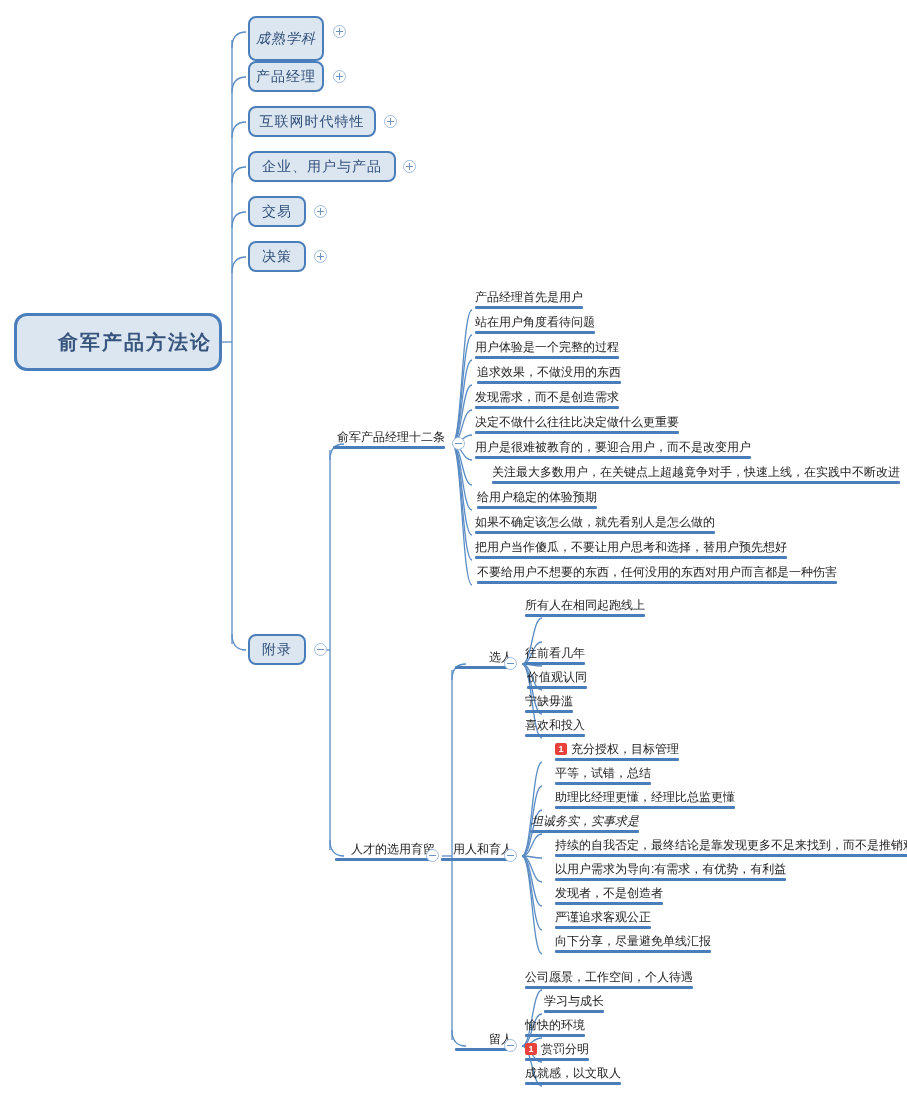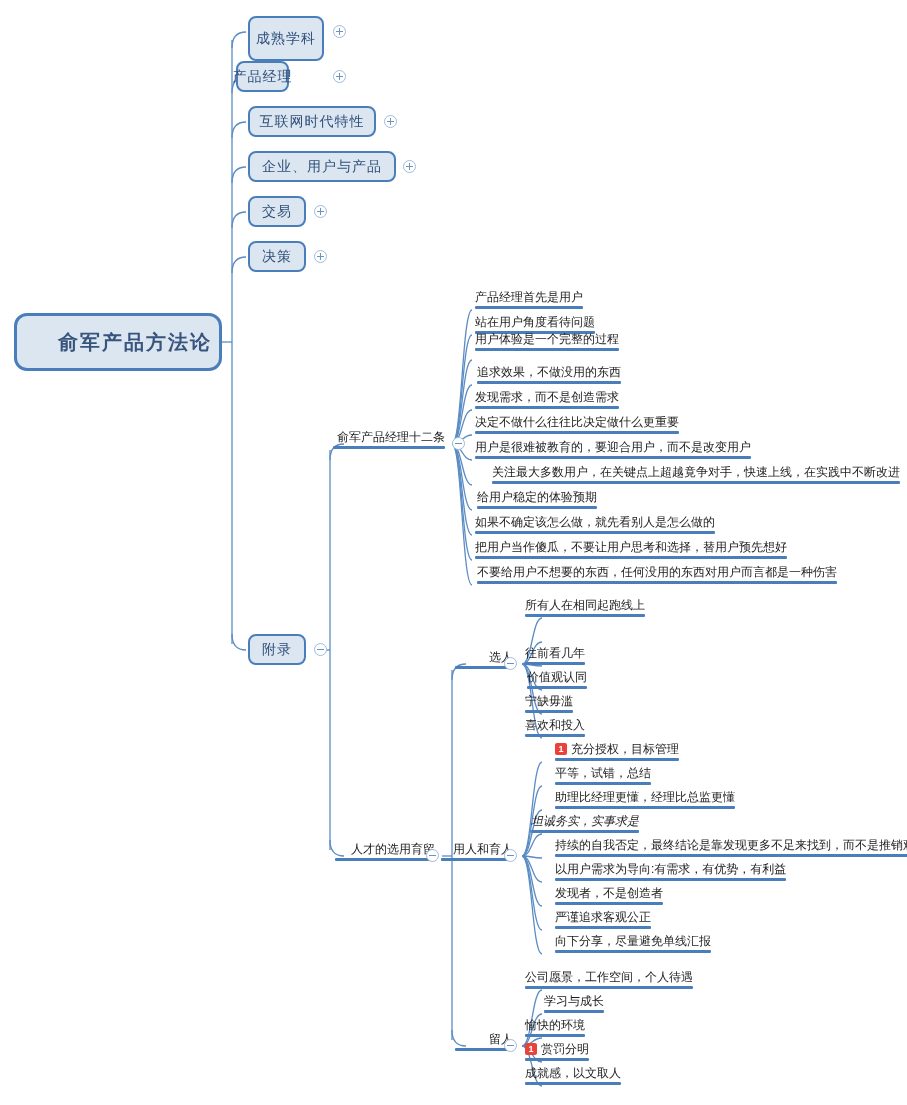--- a/index.html
+++ b/index.html
@@ -184,26 +184,26 @@
       <path d="M522,1046 C532,1046 532,1038 542,1038"></path>
       <path d="M522,1046 C532,1046 532,1062 542,1062"></path>
       <path d="M522,1046 C532,1046 532,1086 542,1086"></path>
     </g>
   </svg>
 
   <div class="boxnode root" style="left:14px;top:313px;width:208px;height:58px;">
     <span>俞军产品方法论</span>
   </div>
 
-  <div class="boxnode lvl1" style="left:248px;top:16px;width:76px;height:45px;">
+  <div class="boxnode lvl1" style="left:248px;top:16px;width:76px;height:45px;font-style:italic;">
     <span>成熟学科</span>
   </div>
   <div class="toggle plus" style="left:333px;top:25px;"></div>
 
-  <div class="boxnode lvl1" style="left:236px;top:61px;width:53px;height:31px;">
+  <div class="boxnode lvl1" style="left:248px;top:61px;width:76px;height:31px;">
     <span>产品经理</span>
   </div>
   <div class="toggle plus" style="left:333px;top:70px;"></div>
 
   <div class="boxnode lvl1" style="left:248px;top:106px;width:128px;height:31px;">
     <span>互联网时代特性</span>
   </div>
   <div class="toggle plus" style="left:384px;top:115px;"></div>
 
   <div class="boxnode lvl1" style="left:248px;top:151px;width:148px;height:31px;">
@@ -257,21 +257,21 @@
   <div class="toggle" style="left:504px;top:1039px;"></div>
 
   <div class="unode" style="left:472px;top:290px;">
     <span class="txt">产品经理首先是用户</span>
     <span class="bar"></span>
   </div>
   <div class="unode" style="left:472px;top:315px;">
     <span class="txt">站在用户角度看待问题</span>
     <span class="bar"></span>
   </div>
-  <div class="unode" style="left:472px;top:332px;text-decoration:underline;">
+  <div class="unode" style="left:472px;top:340px;text-decoration:underline;">
     <span class="txt">用户体验是一个完整的过程</span>
     <span class="bar"></span>
   </div>
   <div class="unode" style="left:474px;top:365px;">
     <span class="txt">追求效果，不做没用的东西</span>
     <span class="bar"></span>
   </div>
   <div class="unode" style="left:472px;top:390px;">
     <span class="txt">发现需求，而不是创造需求</span>
     <span class="bar"></span>

